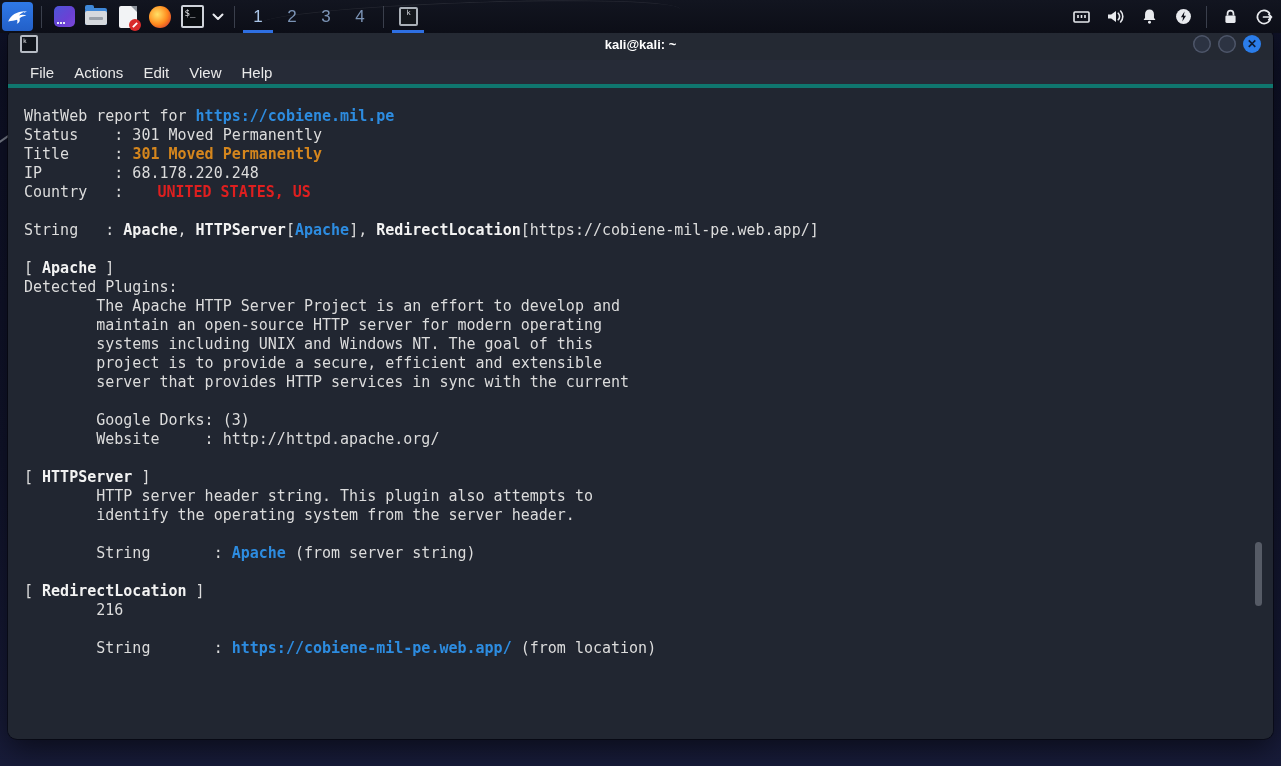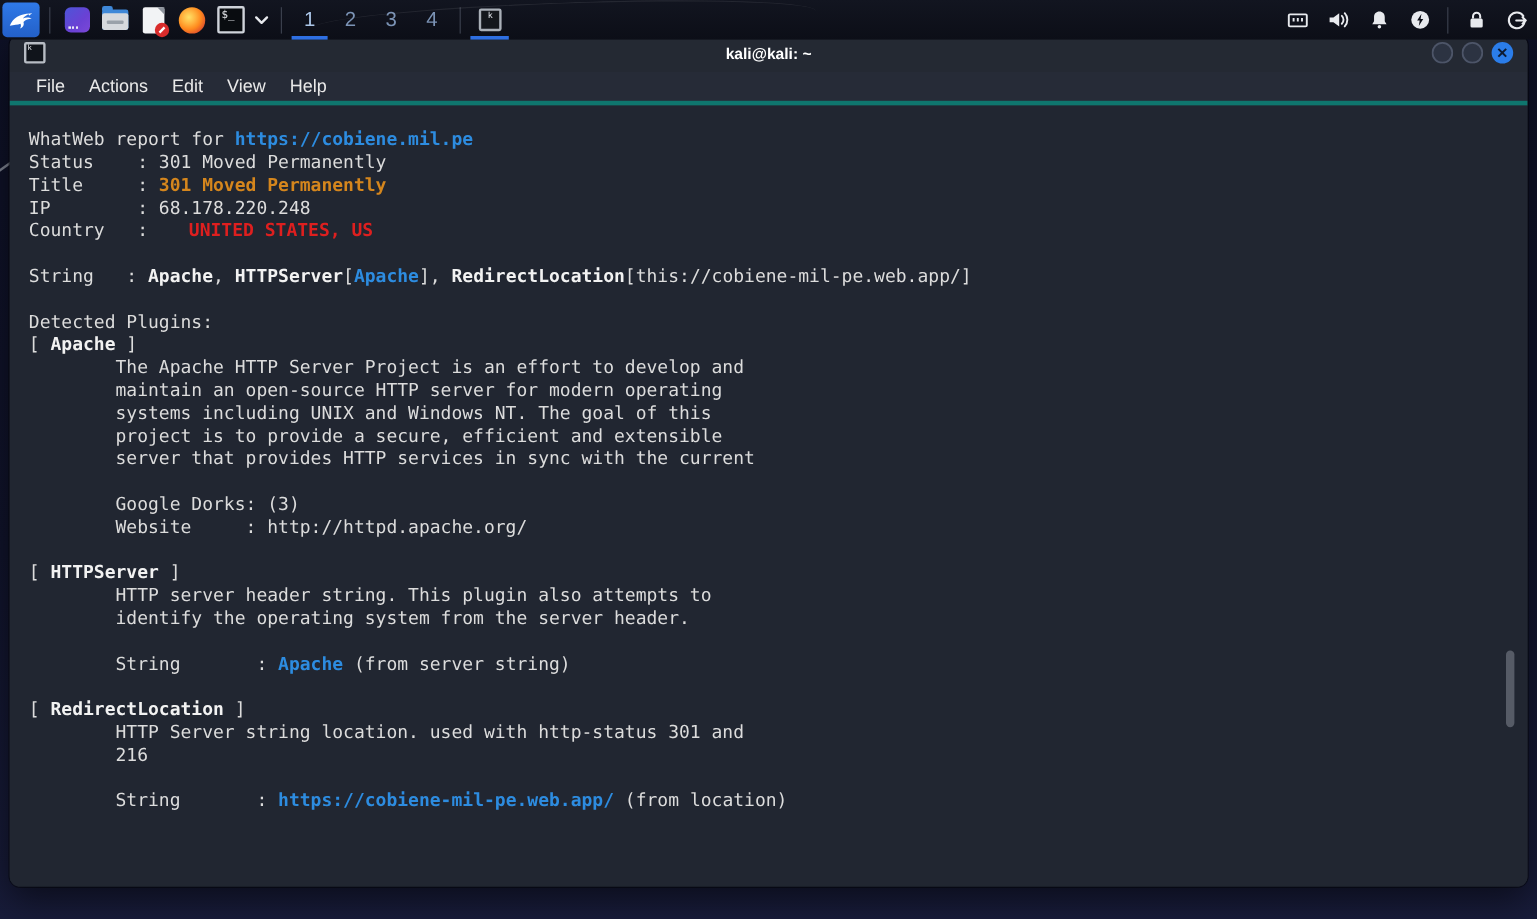--- a/index.html
+++ b/index.html
@@ -232,41 +232,40 @@
         <div class="menu-item">View</div>
         <div class="menu-item">Help</div>
       </div>
     <div class="content" id="term">
         <div class="tl"><span>WhatWeb report for </span><span class="seg-blue">https://cobiene.mil.pe</span></div>
         <div class="tl"><span>Status    : 301 Moved Permanently</span></div>
         <div class="tl"><span>Title     : </span><span class="seg-orange">301 Moved Permanently</span></div>
         <div class="tl"><span>IP        : 68.178.220.248</span></div>
         <div class="tl"><span>Country   : </span><span class="seg-red">UNITED STATES, US</span></div>
         <div class="tl">&nbsp;</div>
-        <div class="tl"><span>String   : </span><span class="seg-b">Apache</span><span>, </span><span class="seg-b">HTTPServer</span><span>[</span><span class="seg-blue">Apache</span><span>], </span><span class="seg-b">RedirectLocation</span><span>[this://cobiene-mil-pe.web.app/]</span></div>
-        <div class="tl">&nbsp;</div>
+        <div class="tl"><span>String   : </span><span class="seg-b">Apache</span><span>, </span><span class="seg-b">HTTPServer</span><span>[</span><span class="seg-blue">Apache</span><span>], </span><span class="seg-b">RedirectLocation</span><span>[https://cobiene-mil-pe.web.app/]</span></div>
+        <div class="tl">&nbsp;</div>
+        <div class="tl"><span>[ </span><span class="seg-b">Apache</span><span> ]</span></div>
         <div class="tl"><span>Detected Plugins:</span></div>
-        <div class="tl"><span>[ </span><span class="seg-b">Apache</span><span> ]</span></div>
         <div class="tl"><span>        The Apache HTTP Server Project is an effort to develop and</span></div>
         <div class="tl"><span>        maintain an open-source HTTP server for modern operating</span></div>
         <div class="tl"><span>        systems including UNIX and Windows NT. The goal of this</span></div>
         <div class="tl"><span>        project is to provide a secure, efficient and extensible</span></div>
         <div class="tl"><span>        server that provides HTTP services in sync with the current</span></div>
         <div class="tl">&nbsp;</div>
         <div class="tl"><span>        Google Dorks: (3)</span></div>
         <div class="tl"><span>        Website     : http://httpd.apache.org/</span></div>
         <div class="tl">&nbsp;</div>
         <div class="tl"><span>[ </span><span class="seg-b">HTTPServer</span><span> ]</span></div>
         <div class="tl"><span>        HTTP server header string. This plugin also attempts to</span></div>
         <div class="tl"><span>        identify the operating system from the server header.</span></div>
         <div class="tl">&nbsp;</div>
         <div class="tl"><span>        String       : </span><span class="seg-blue">Apache</span><span> (from server string)</span></div>
         <div class="tl">&nbsp;</div>
         <div class="tl"><span>[ </span><span class="seg-b">RedirectLocation</span><span> ]</span></div>
-        <div class="tl"><span>        HTTP Server string location. used with http-status 301 and</span></div>
         <div class="tl"><span>        216</span></div>
         <div class="tl">&nbsp;</div>
         <div class="tl"><span>        String       : </span><span class="seg-blue">https://cobiene-mil-pe.web.app/</span><span> (from location)</span></div>
       </div>
     <div class="scroll-thumb"></div>
   </div>
 
 </div>
 
 </body></html>

